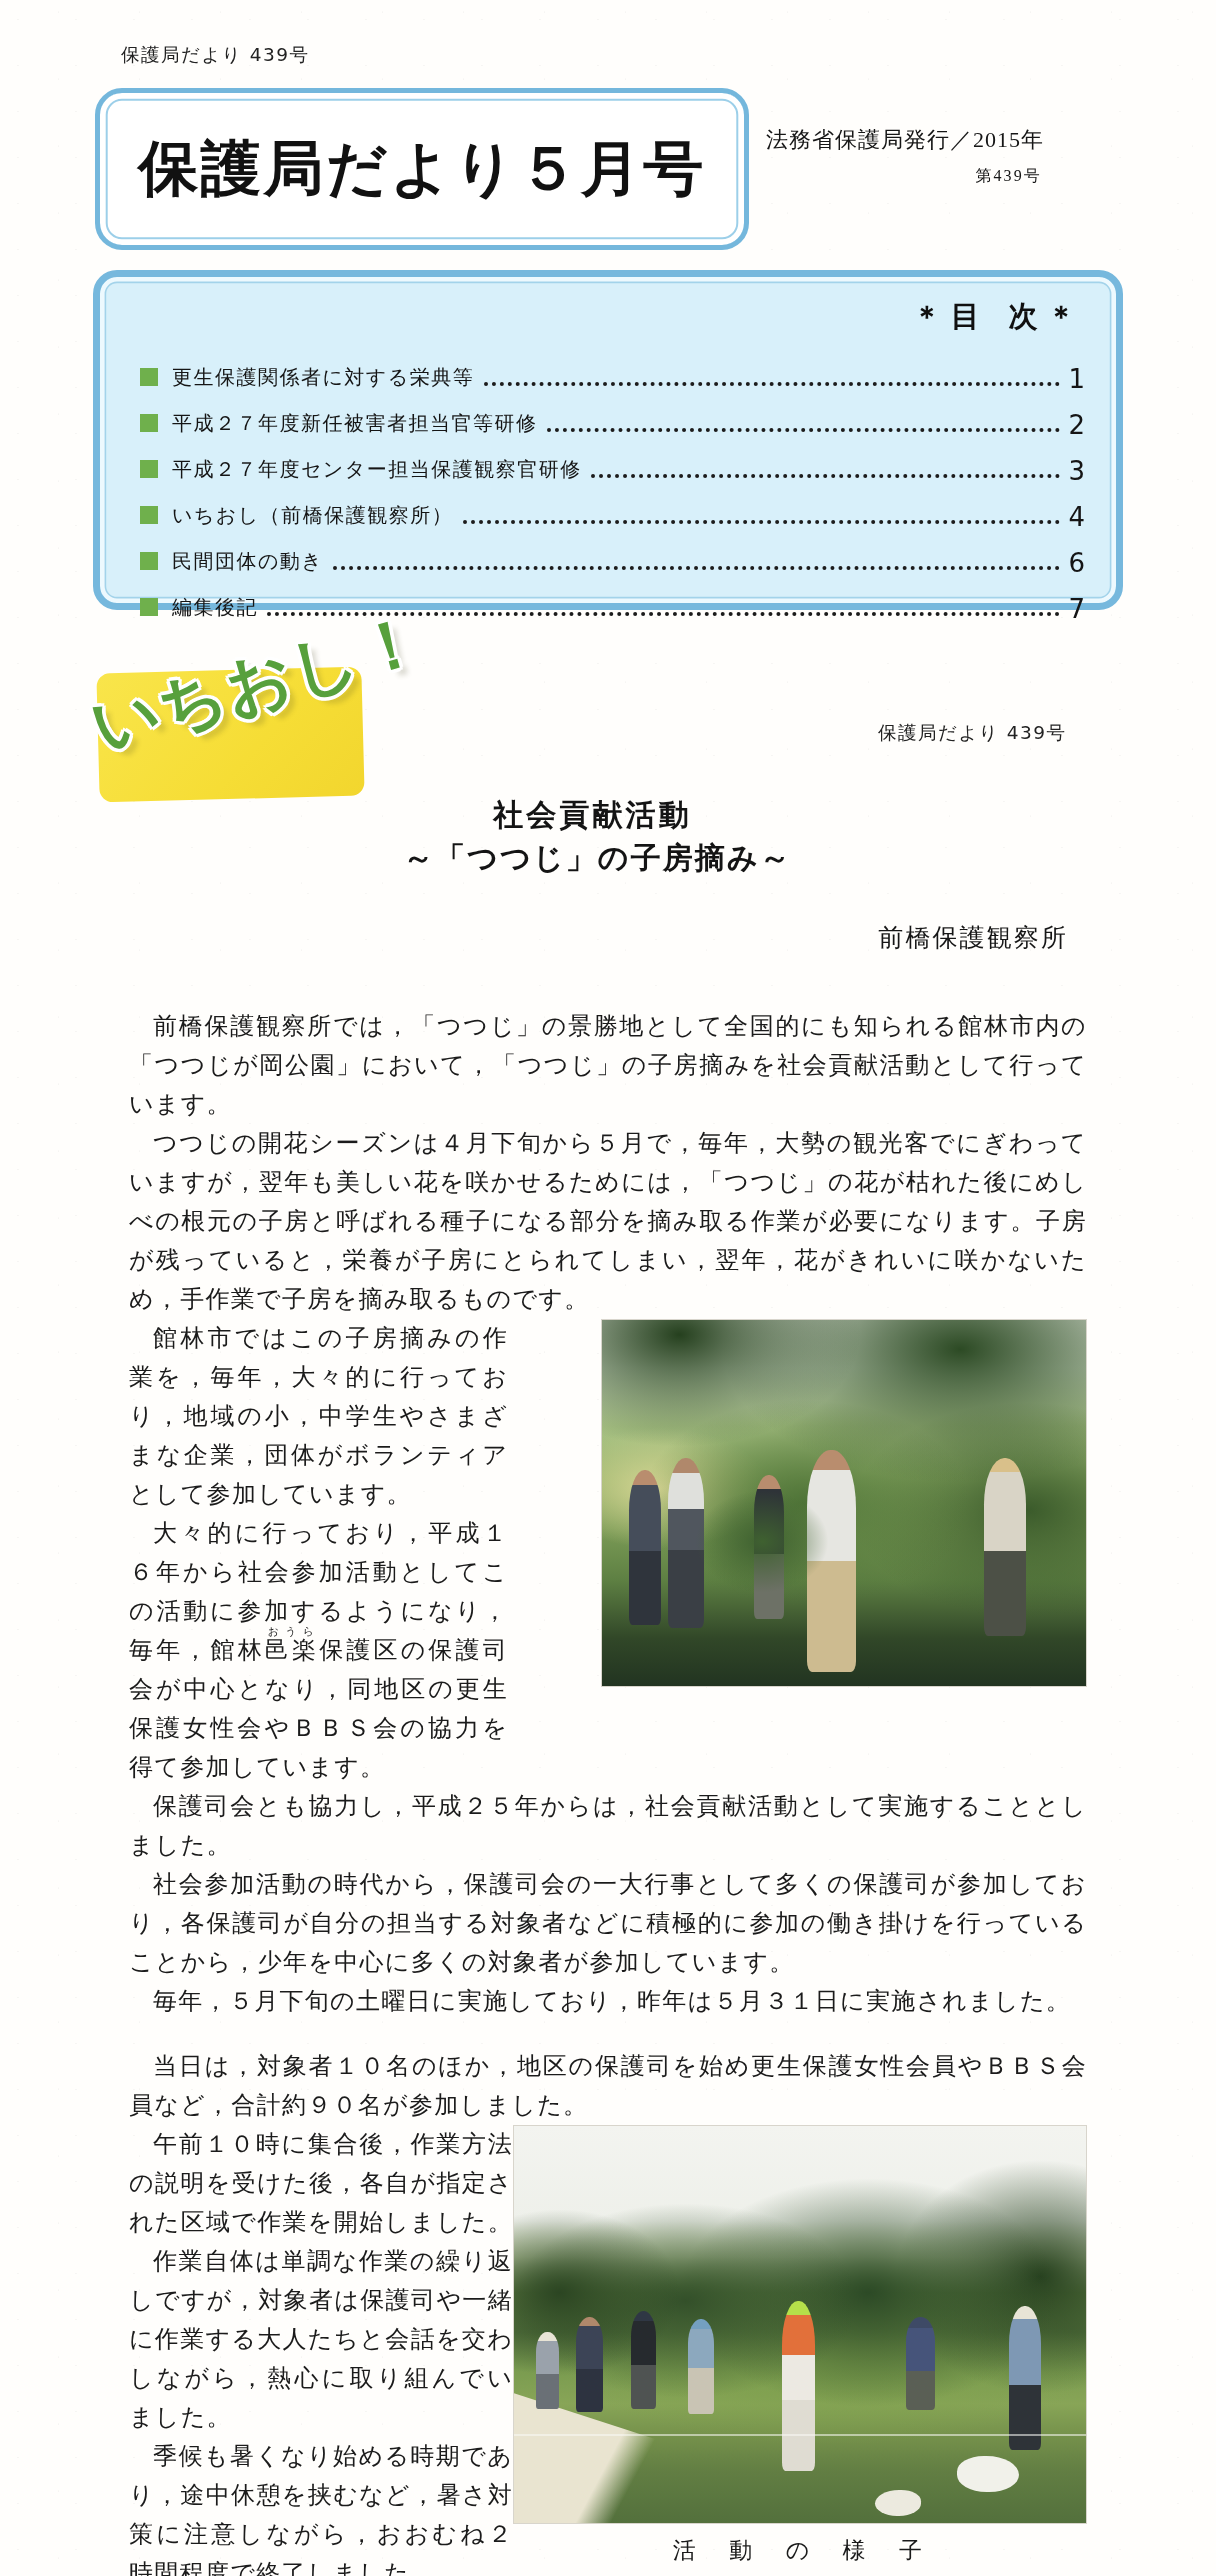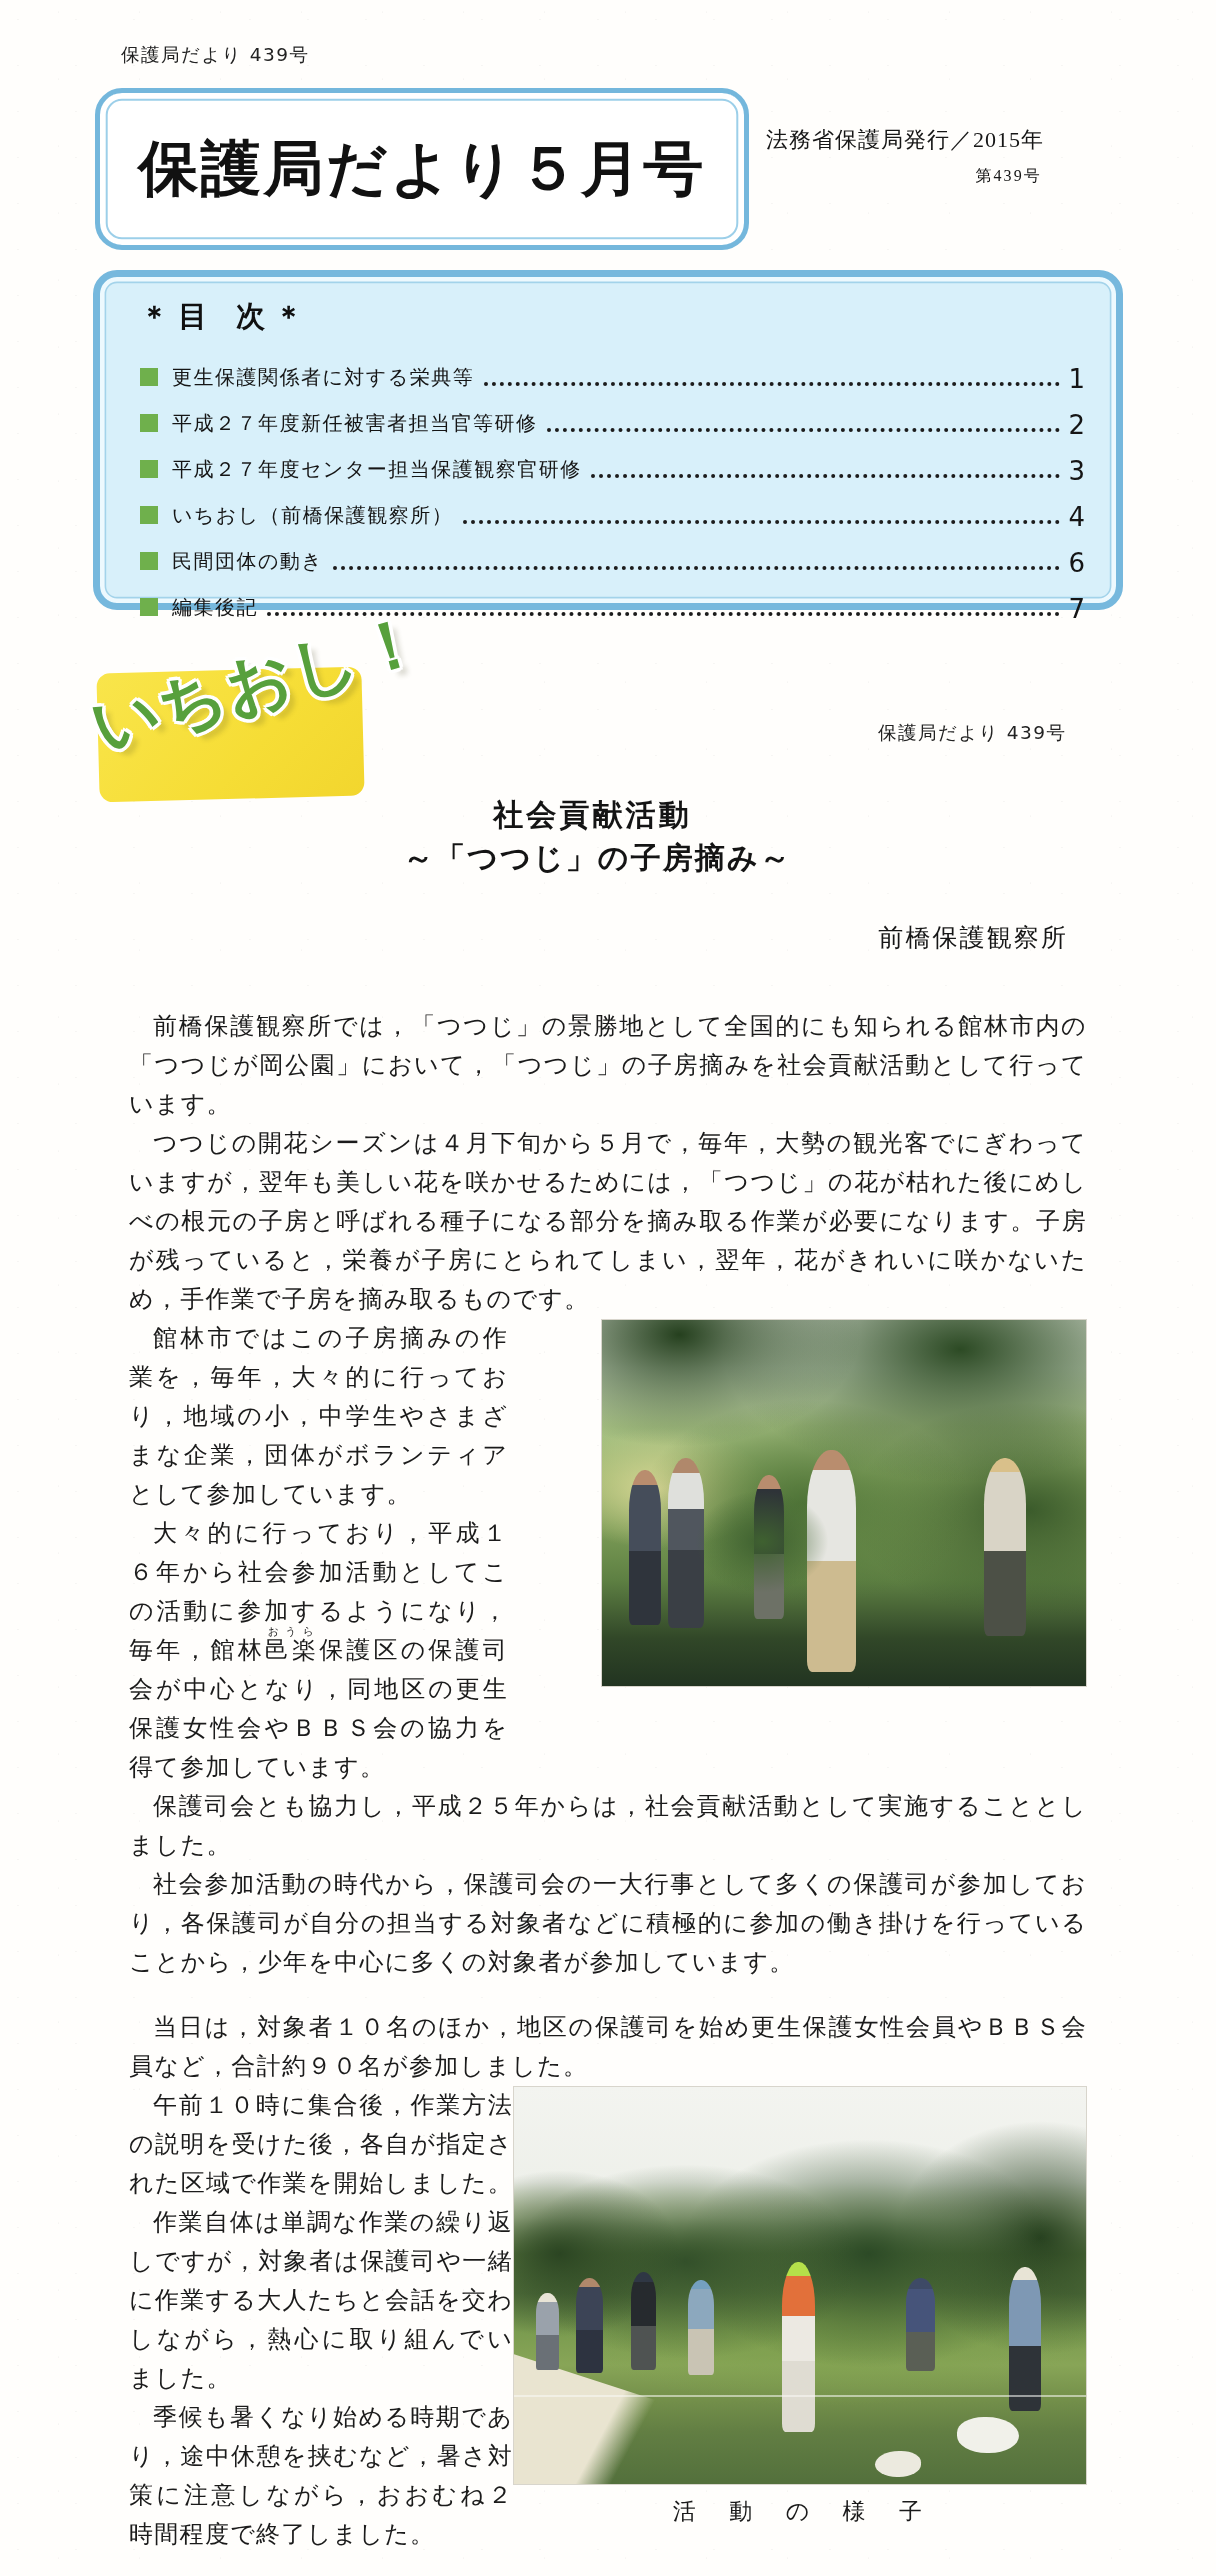--- a/index.html
+++ b/index.html
@@ -29,21 +29,21 @@
   .publisher .l1{font-size:22px; letter-spacing:1px;}
   .publisher .l2{font-size:16px; letter-spacing:2.1px; margin-top:11.3px; padding-right:2.1px;}
   
   .toc-box{
     position:absolute; left:93px; top:270px; width:1030px; height:340px;
     background:#d8f0fa;
     border:7.2px solid #76b8dd; border-radius:24px;
     box-shadow:inset 0 0 0 4.6px #edf9fe, inset 0 0 0 6.2px #a3d3ea;
     box-sizing:border-box; padding:15.5px 31px 0 40px;
   }
-  .toc-heading{ text-align:left; font-size:29px; font-weight:600; letter-spacing:9.3px; color:#101010; margin-top:4.1px;}
+  .toc-heading{ text-align:right; font-size:29px; font-weight:600; letter-spacing:9.3px; color:#101010; margin-top:4.1px;}
   .toc-list{margin-top:17.5px;}
   .toc-item{display:flex; align-items:center; height:46px;}
   .toc-bullet{width:17.5px; height:17.5px; background:#6fb04c; flex:0 0 17.5px; margin-right:14.4px;}
   .toc-label{font-size:20px; letter-spacing:1.5px; color:#151515; white-space:nowrap;}
   .toc-leader{flex:1; height:0; border-bottom:4.1px dotted #1c1c1c; margin:14.4px 8.2px 0 9.3px; min-width:26px;}
   .toc-page{font-size:26px; color:#151515; flex:0 0 auto; margin-top:3.1px;}
   
   .badge{
     position:absolute; left:98px; top:670px; width:265px; height:129px;
     background:linear-gradient(135deg,#f9e54b 0%, #f6dd35 60%, #f2d62e 100%);
@@ -178,20 +178,21 @@
           <div class="fig" style="left:152px;top:155px;width:30px;height:144px;background:linear-gradient(180deg,#b98d6e 0 10%,#2e3338 10% 55%,#6d7166 55% 100%);"></div>
           <div class="fig" style="left:205px;top:130px;width:49px;height:222px;background:linear-gradient(180deg,#b98d6e 0 9%,#e6e6e1 9% 50%,#cdbb90 50% 100%);"></div>
           <div class="fig" style="left:382px;top:138px;width:42px;height:178px;background:linear-gradient(180deg,#d9c08a 0 8%,#d9d4c6 8% 52%,#4c5046 52% 100%);"></div>
           <div class="blob" style="left:93px;top:170px;width:134px;height:103px;background:radial-gradient(ellipse at 50% 50%, #3f6130 0%, rgba(63,97,48,0) 70%);"></div>
         </div>
       </div>
     </div>
 
     <p class="body-p">保護司会とも協力し，平成２５年からは，社会貢献活動として実施することとしました。</p>
     <p class="body-p">社会参加活動の時代から，保護司会の一大行事として多くの保護司が参加しており，各保護司が自分の担当する対象者などに積極的に参加の働き掛けを行っていることから，少年を中心に多くの対象者が参加しています。</p>
+    <p class="body-p">毎年，５月下旬の土曜日に実施しており，昨年は５月３１日に実施されました。</p>
     <p class="body-p gap-top">当日は，対象者１０名のほか，地区の保護司を始め更生保護女性会員やＢＢＳ会員など，合計約９０名が参加しました。</p>
 
     <div class="row">
       <div class="colB">
         <p class="body-p">午前１０時に集合後，作業方法の説明を受けた後，各自が指定された区域で作業を開始しました。</p>
         <p class="body-p">作業自体は単調な作業の繰り返しですが，対象者は保護司や一緒に作業する大人たちと会話を交わしながら，熱心に取り組んでいました。</p>
         <p class="body-p">季候も暑くなり始める時期であり，途中休憩を挟むなど，暑さ対策に注意しながら，おおむね２時間程度で終了しました。</p>
       </div>
       <div class="photo-col">
         <div class="photo" id="photo2">

